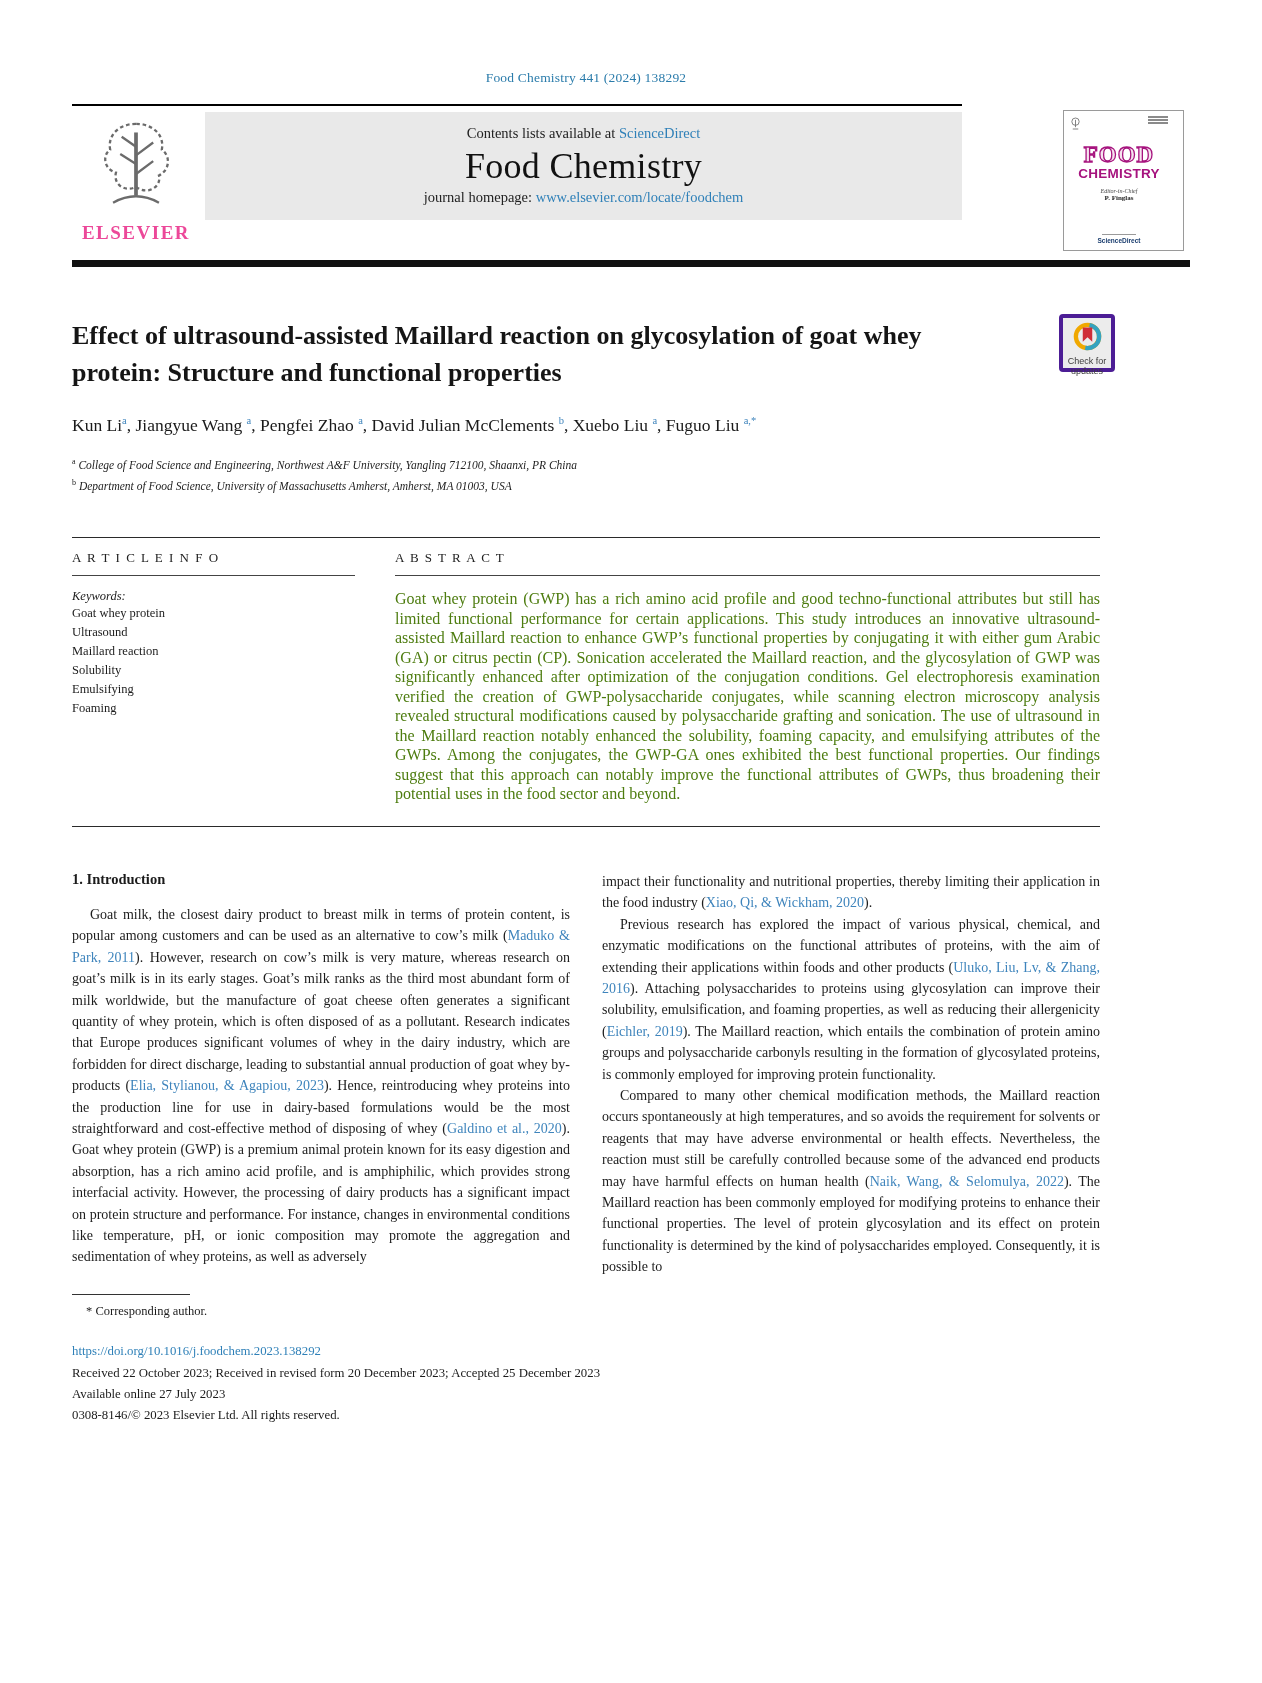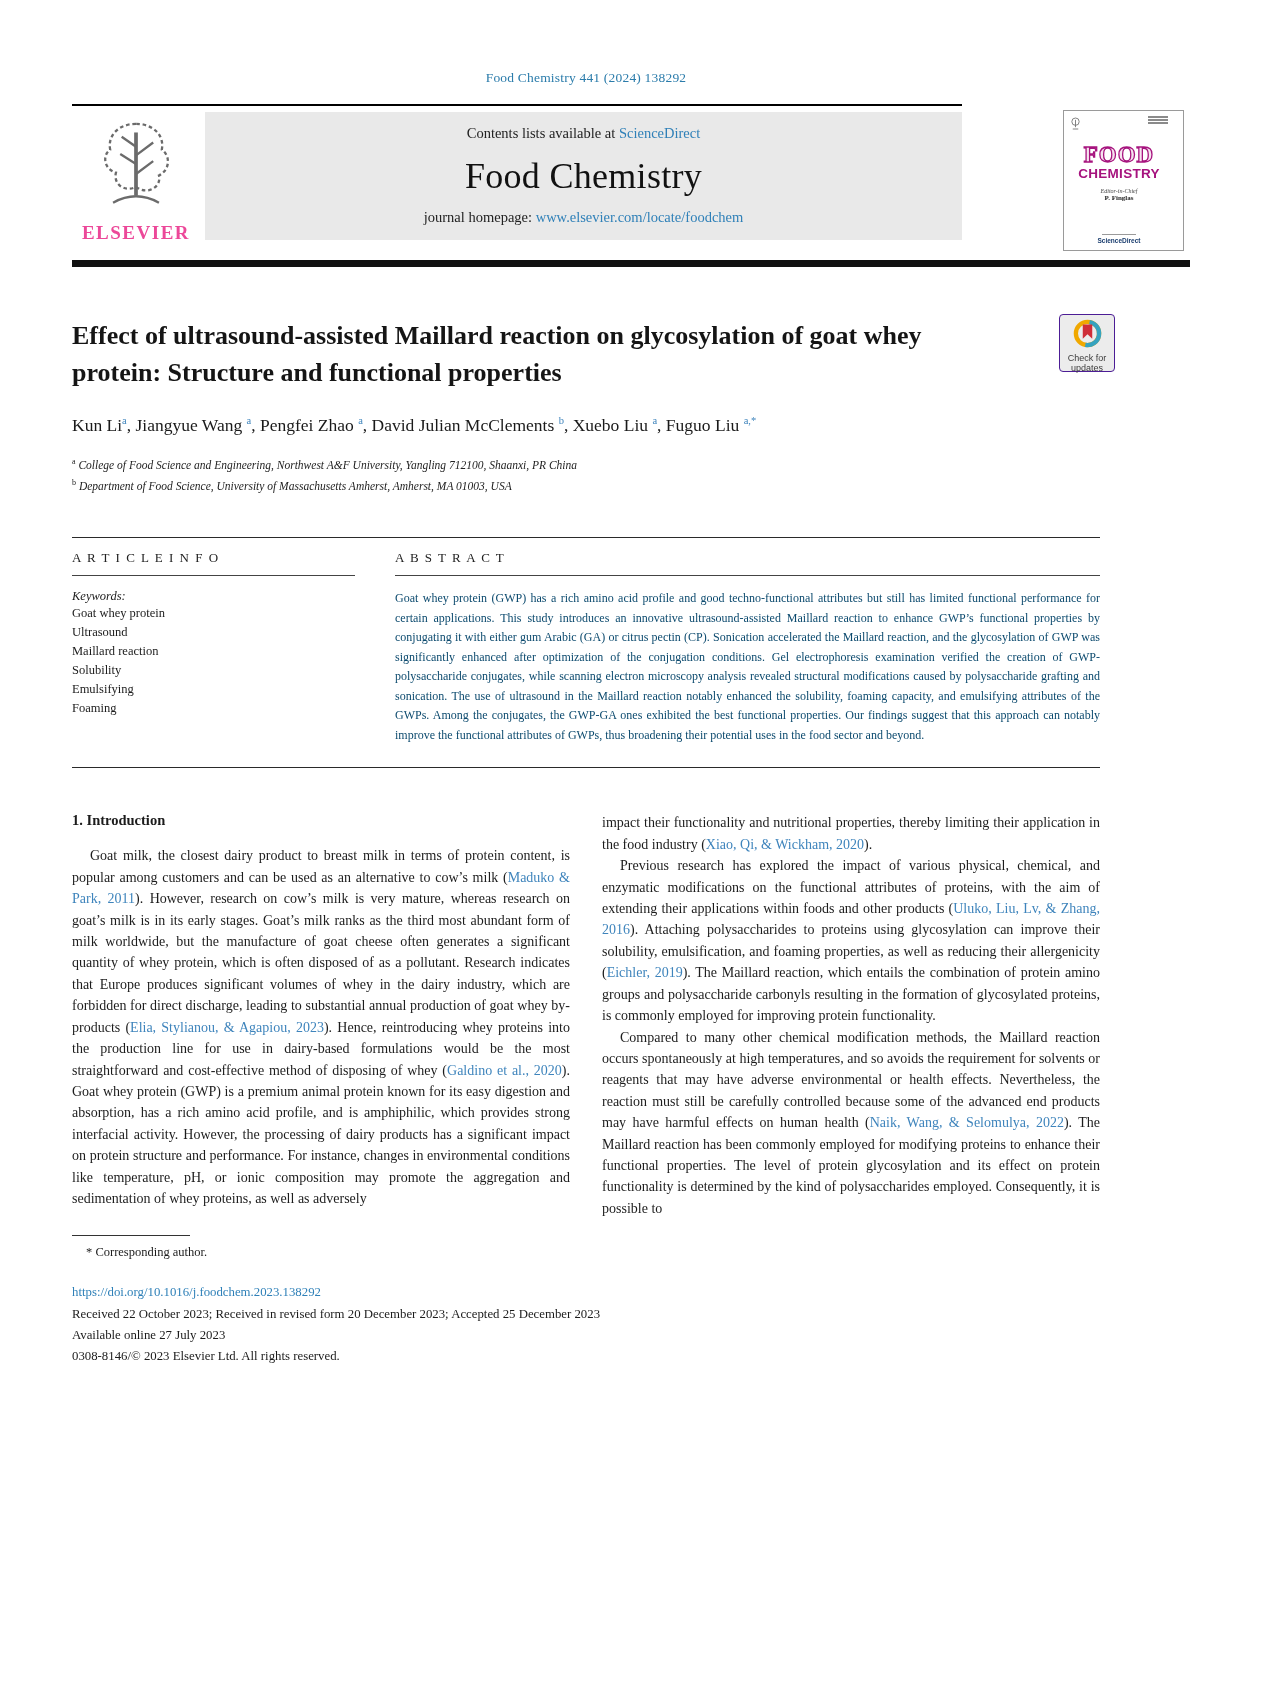--- a/index.html
+++ b/index.html
@@ -7,21 +7,21 @@
   body { width:1262px; font-family:"Liberation Serif", serif; color:#1b1b1b; }
   .page { position:relative; width:1262px; height:1683px; padding:70px 72px 0 72px; overflow:hidden; background:#fff; }
 
   .journal-ref { width:1028px; text-align:center; font-size:13.5px; color:#2b7cab; letter-spacing:.2px; }
 
   .head-rule { width:890px; height:2px; background:#000; margin-top:18px; }
 
   .header-band { position:relative; height:146px; margin-top:2px; }
   .els-logo { position:absolute; left:0; top:4px; width:128px; height:140px; text-align:center; }
   .els-word { font-size:19px; letter-spacing:1.5px; color:#ec4899; font-weight:600; margin-top:2px; }
-  .banner { position:absolute; left:133px; top:4px; width:757px; height:128px; background:#e9e9e9;
+  .banner { position:absolute; left:133px; top:4px; width:757px; height:108px; background:#e9e9e9;
             display:flex; flex-direction:column; justify-content:space-between; align-items:center; padding:13px 0 14px 0; }
   .contents-line { font-size:14.5px; color:#222; }
   .banner-title { font-size:36px; color:#111; letter-spacing:.3px; }
   .homepage-line { font-size:14.5px; color:#222; }
   .link { color:#2f80b8; text-decoration:none; cursor:pointer; }
 
   .cover { position:absolute; left:991px; top:2px; width:121px; height:141px; background:#fff; border:1px solid #9a9a9a;
            display:flex; flex-direction:column; align-items:center; padding:5px 15px 6px 6px;justify-content:flex-end; }
   .cover-top { width:100%; display:flex; justify-content:space-between; align-items:flex-start; }
   .cover-bars div { width:20px; height:1.5px; background:#8a8a8a; margin-bottom:1.5px; }
@@ -32,21 +32,21 @@
   .cover-ed-name { font-size:7px; font-weight:700; color:#222; }
   .cover-bottom { margin-top:auto; text-align:center; }
   .cover-bottom .bar { width:34px; height:1.5px; background:#9a9a9a; margin:0 auto 2px auto; }
   .cover-sd { font-size:6.5px; font-weight:700; color:#1a3d6e; font-family:"Liberation Sans", sans-serif; }
 
   .thick-bar { width:1118px; height:7px; background:#111; margin-top:6px; }
 
   .title { margin-top:50px; width:910px; font-size:26px; line-height:37px; font-weight:700; color:#151515; }
 
   .check-updates { position:absolute; left:1059px; top:314px; width:56px; height:58px; background:#ececec;
-                   border:1px solid #4c1d95; border-radius:4px; display:flex; flex-direction:column; align-items:center;
+                   border:4px solid #4c1d95; border-radius:4px; display:flex; flex-direction:column; align-items:center;
                    padding-top:3px; cursor:pointer; }
   .check-updates .txt { font-family:"Liberation Sans", sans-serif; font-size:9px; line-height:10px; color:#3c3c3c; }
 
   .authors { margin-top:24px; font-size:17.5px; color:#1a1a1a; }
   .authors sup { font-size:10.5px; }
   sup.cite, .authors sup { color:#3e84bc; }
   .cite { color:#3e84bc; }
   .em { font-style:italic; }
 
   .affils { margin-top:17px; }
@@ -56,21 +56,21 @@
   .rule-full { width:1028px; height:1.4px; background:#2a2a2a; }
   .rule-mt { margin-top:42px; }
 
   .info-abstract { display:flex; width:1028px; padding-top:12px; }
   .info-col { width:283px; flex:none; }
   .abs-col { width:705px; flex:none; margin-left:40px; }
   .sec-head { font-size:13px; letter-spacing:1.5px; color:#222; }
   .sec-rule { height:1px; background:#444; margin-top:9px; }
   .kw-label { margin-top:13px; font-size:12.5px; font-style:italic; }
   .kw { font-size:12.5px; line-height:19px; }
-  .abstract-text { margin-top:13px; font-size:12px; line-height:19.5px; text-align:justify; color:#0c4a6e; }
+  .abstract-text { margin-top:13px; font-size:16px; line-height:19.5px; text-align:justify; color:#4d7c0f; }
 
   .body-rule { margin-top:22px; }
   .columns { display:flex; width:1028px; margin-top:44px; }
   .col { width:498px; flex:none; }
   .col + .col { margin-left:32px; }
   .sec-title { font-size:14.5px; font-weight:700; margin-bottom:16px; }
   .para { font-size:14px; line-height:21.4px; text-align:justify; color:#1c1c1c; }
   .para.indent { text-indent:18px; }
   .para + .para { margin-top:0; }
 

